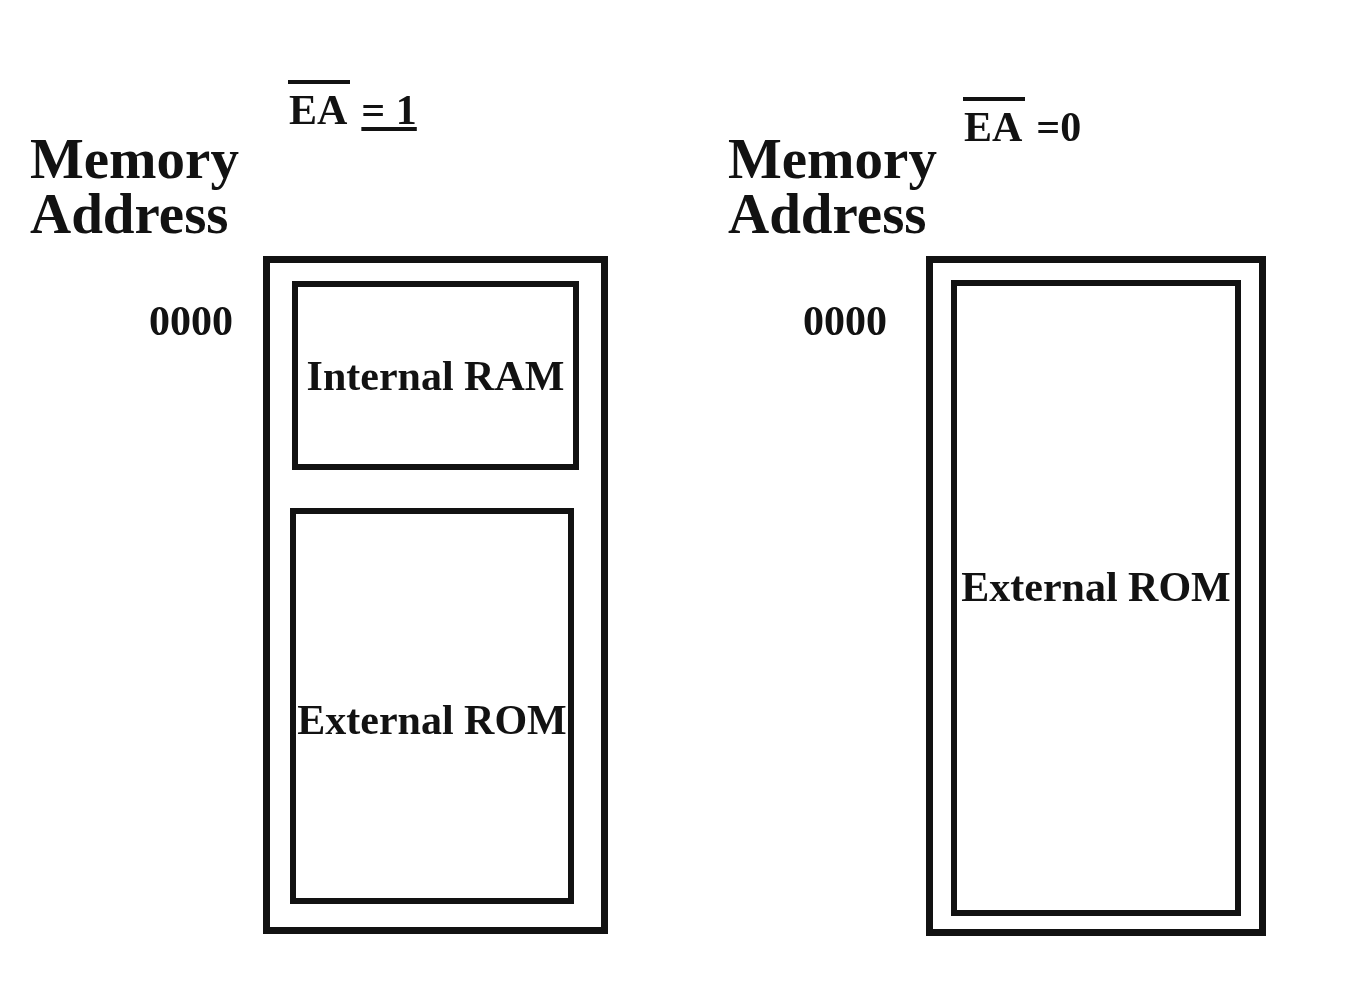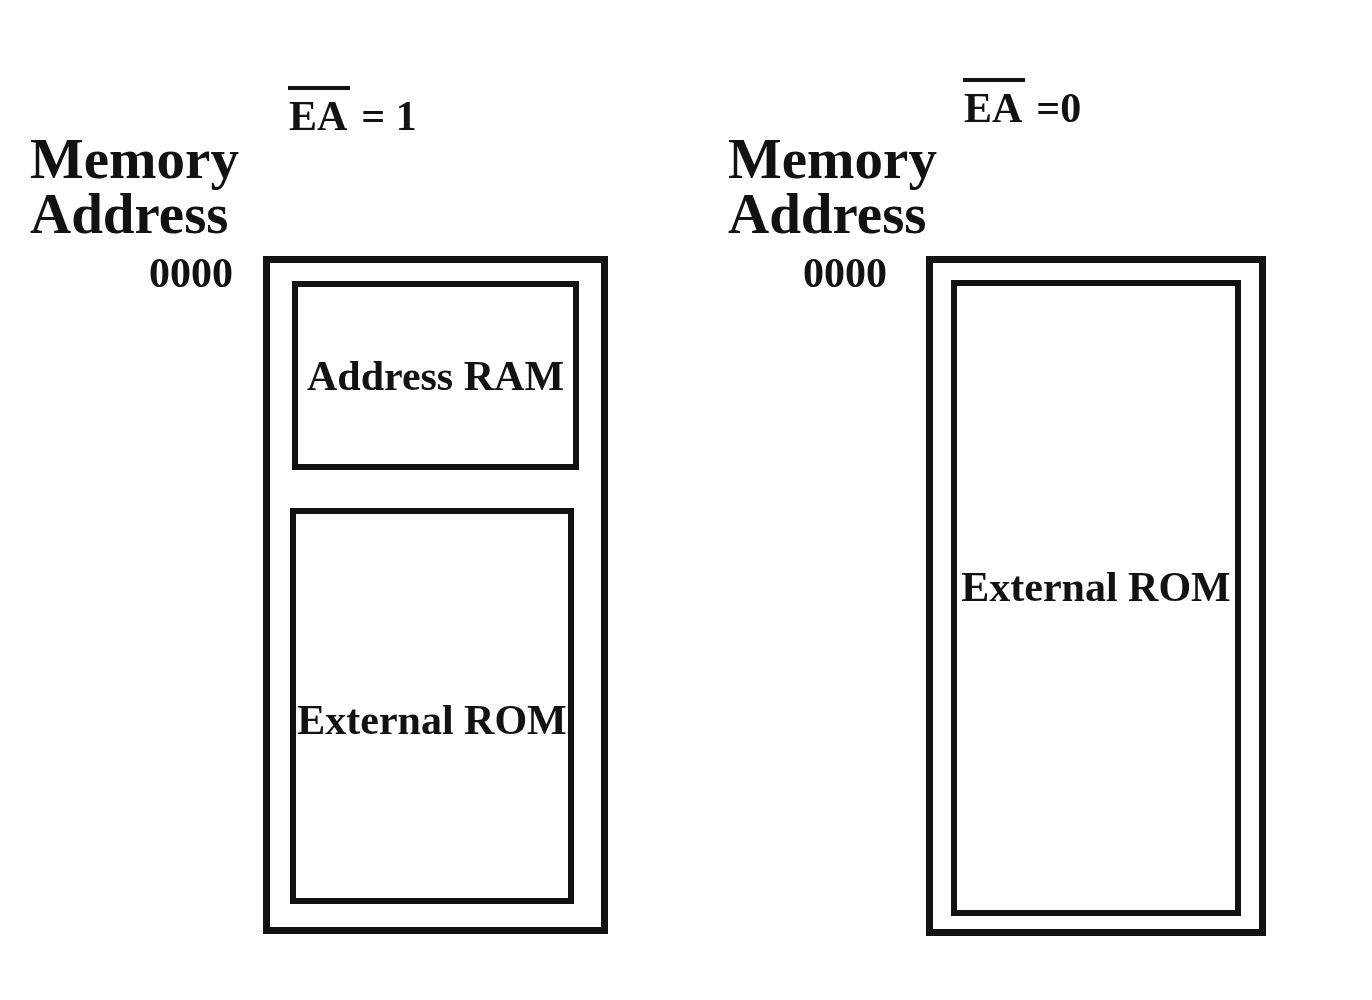--- a/index.html
+++ b/index.html
@@ -39,20 +39,21 @@
     line-height: 55px;
     white-space: nowrap;
   }
   
   .addr {
     position: absolute;
     font-size: 42px;
     line-height: 42px;
     width: 96px;
     text-align: right;
+    margin-top: 48px;
   }
   
   .outer-box {
     position: absolute;
     border: 7px solid #121212;
     box-sizing: border-box;
     background: #ffffff;
   }
   
   .block {
@@ -68,22 +69,22 @@
     font-size: 42px;
     line-height: 1;
     white-space: nowrap;
   }
   
   .block.ram-left    { left: 292px; top: 281px; width: 287px; height: 189px; }
   .block.rom-left    { left: 290px; top: 508px; width: 284px; height: 396px; padding-top: 28px; }
   .block.rom-right   { left: 951px; top: 280px; width: 290px; height: 636px; padding-bottom: 22px; }
   .outer-box.left    { left: 263px; top: 256px; width: 345px; height: 678px; }
   .outer-box.right   { left: 926px; top: 256px; width: 340px; height: 680px; }
-  .panel-title.left  { left: 288px; top: 86px; }
-  .panel-title.right { left: 963px; top: 78px; }
+  .panel-title.left  { left: 288px; top: 80px; text-decoration: underline; }
+  .panel-title.right { left: 963px; top: 97px; }
   .mem-label.left    { left: 30px;  top: 131px; }
   .mem-label.right   { left: 728px; top: 131px; }
   .addr.left         { left: 137px; top: 252px; }
   .addr.right        { left: 791px; top: 252px; }
 </style>
 </head>
 <body>
 
 <div class="canvas">
 
@@ -94,21 +95,21 @@
   <div class="mem-label left">
     <div>Memory</div>
     <div>Address</div>
   </div>
 
   <div class="addr left">0000</div>
 
   <div class="outer-box left"></div>
 
   <div class="block ram-left">
-    <span class="block-label">Address RAM</span>
+    <span class="block-label">Internal RAM</span>
   </div>
 
   <div class="block rom-left">
     <span class="block-label">External ROM</span>
   </div>
 
   <div class="panel-title right">
     <span class="ea-overline">EA</span><span class="relation">=0</span>
   </div>
 

